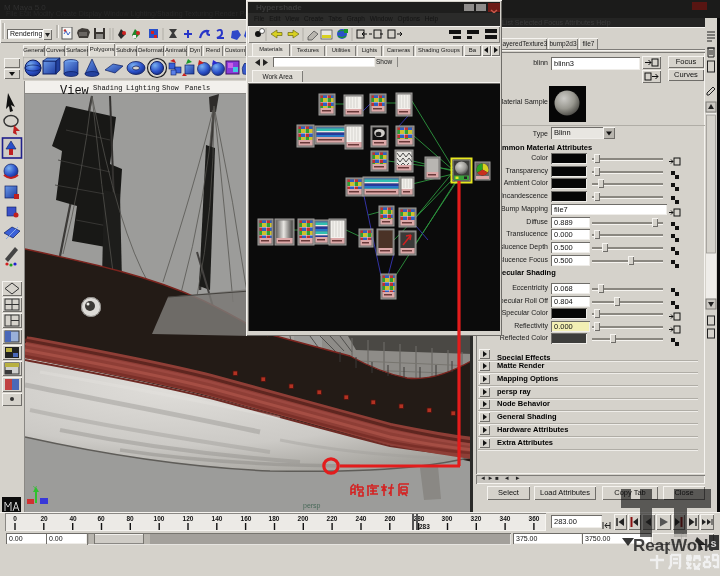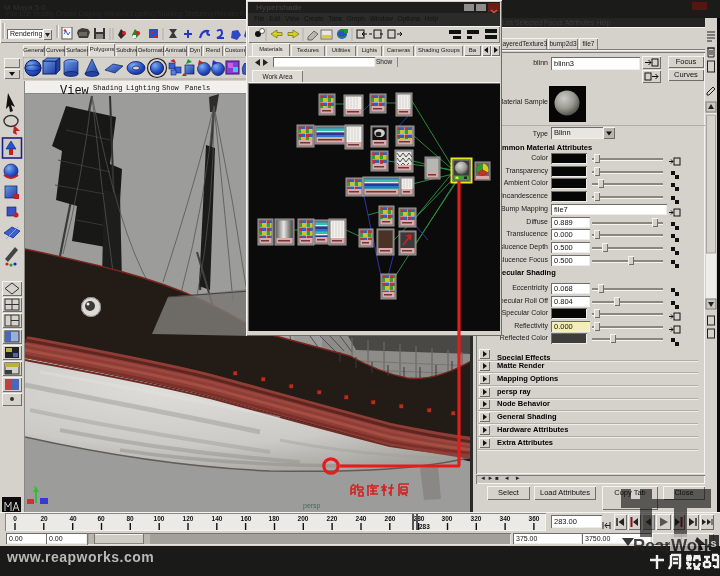--- a/index.html
+++ b/index.html
@@ -570,21 +570,21 @@
  <div class="abs hdr" style="left:27px;top:420px;">Extra Attributes</div>
  <div class="abs" style="left:8px;top:431px;width:220px;height:1px;background:#b0ada6;box-shadow:0 1px 0 #efede9;"></div>
 </div>
 
  <div class="abs sb" style="left:6px;top:457px;width:229px;height:9px;background:#c9c6c0;">
   <span style="position:absolute;left:4px;top:0px;font-size:6px;color:#222;">◄ ► ■ &nbsp; ◄ &nbsp; ►</span>
       </div>
 
  <div class="abs btn" style="left:17px;top:468px;width:43px;height:14px;line-height:14px;">Select</div>
  <div class="abs btn" style="left:64px;top:468px;width:62px;height:14px;line-height:14px;">Load Attributes</div>
- <div class="abs btn" style="left:132px;top:468px;width:56px;height:24px;line-height:14px;">Copy Tab</div>
+ <div class="abs btn" style="left:132px;top:468px;width:56px;height:14px;line-height:14px;">Copy Tab</div>
  <div class="abs btn" style="left:193px;top:468px;width:42px;height:14px;line-height:14px;">Close</div>
 
  <div class="abs" style="left:235px;top:0;width:12px;height:494px;background:#d5d2cb;">
   <svg width="12" height="494">
    <g stroke="#222" fill="none">
     <path d="M2,14 h8 M2,17 h8 M2,20 h8 M2,23 h5"></path>
     <path d="M3,30 h6 v9 h-6 z M2,30 h8 M5,32 v5 M7,32 v5"></path>
     <rect x="2.5" y="43" width="7" height="11"></rect>
     <path d="M2,75 l6,-6 2,2 -6,6 -2,0 z"></path>
    </g>
@@ -1041,23 +1041,20 @@
   <div class="abs" style="left:2px;top:1px;width:5px;height:10px;background:#b8b5ae;border-right:1px solid #77756f;"></div>
   <div class="abs" style="left:56px;top:1px;width:6px;height:10px;background:#b8b5ae;border-left:1px solid #77756f;"></div>
  </div>
  <div class="abs fld" style="left:513px;top:1px;width:66px;height:11px;line-height:11px;font-size:7px;">375.00</div>
  <div class="abs fld" style="left:582px;top:1px;width:66px;height:11px;line-height:11px;font-size:7px;">3750.00</div>
  <div class="abs btn" style="left:652px;top:1px;width:30px;height:12px;"></div>
  <div class="abs btn" style="left:684px;top:1px;width:30px;height:12px;"></div>
 </div>
 </div>
 
-<div class="abs" style="left:0;top:546px;width:720px;height:30px;background:#1a1a19;z-index:2">
-  <div class="abs" style="left:7px;top:3px;font-size:14px;font-weight:bold;color:#b8b8b8;letter-spacing:0.5px;">www.reapworks.com</div>
-</div>
 
 <svg class="abs" style="left:0;top:0;z-index:4;pointer-events:none" width="720" height="576" id="anno">
 <g fill="none" stroke="#e31c1c" stroke-width="3.2">
  <path d="M459,181 V466"></path>
  <path d="M340,466 H460"></path>
  <circle cx="331" cy="466" r="7.2"></circle>
 </g>
 <g transform="translate(350,484)" stroke="#d42222" stroke-width="1.6" fill="none">
 <path d="M1,3 L4,0 M1,3 V11 M1,5 H5 M5,1 V11 M1,9 L5,8"></path>
 <path d="M8,0 L7,3 H13 M8,3 V6 M7,6 H13 M13,3 V6 M9,8 H13 M9,8 V12 H13 V8"></path>

